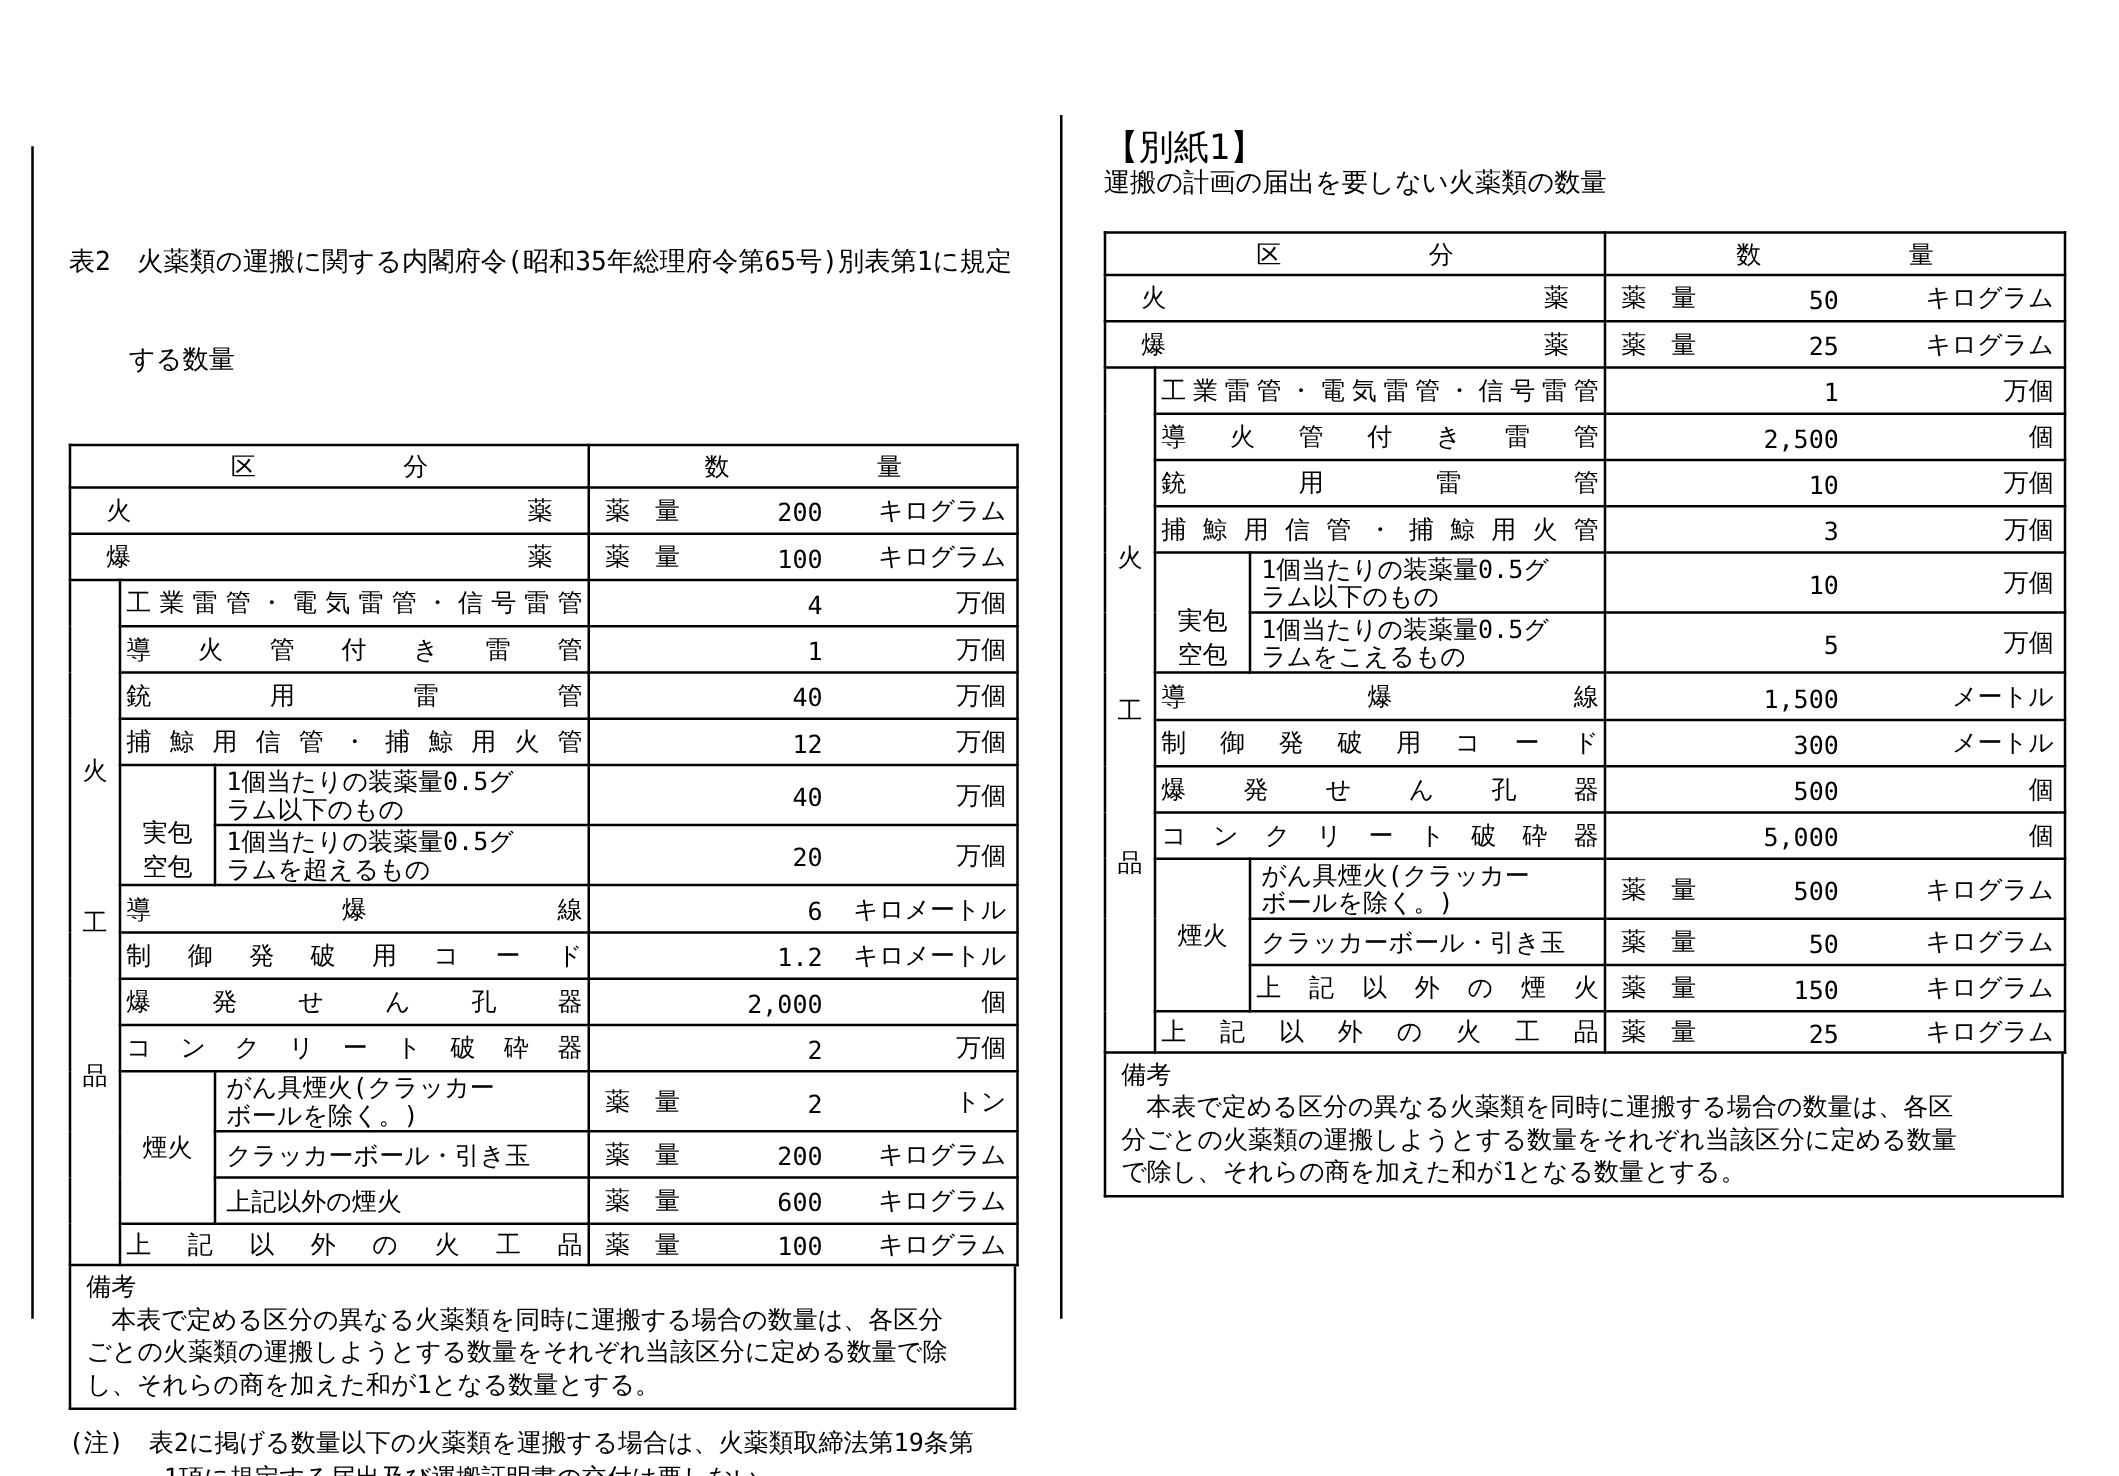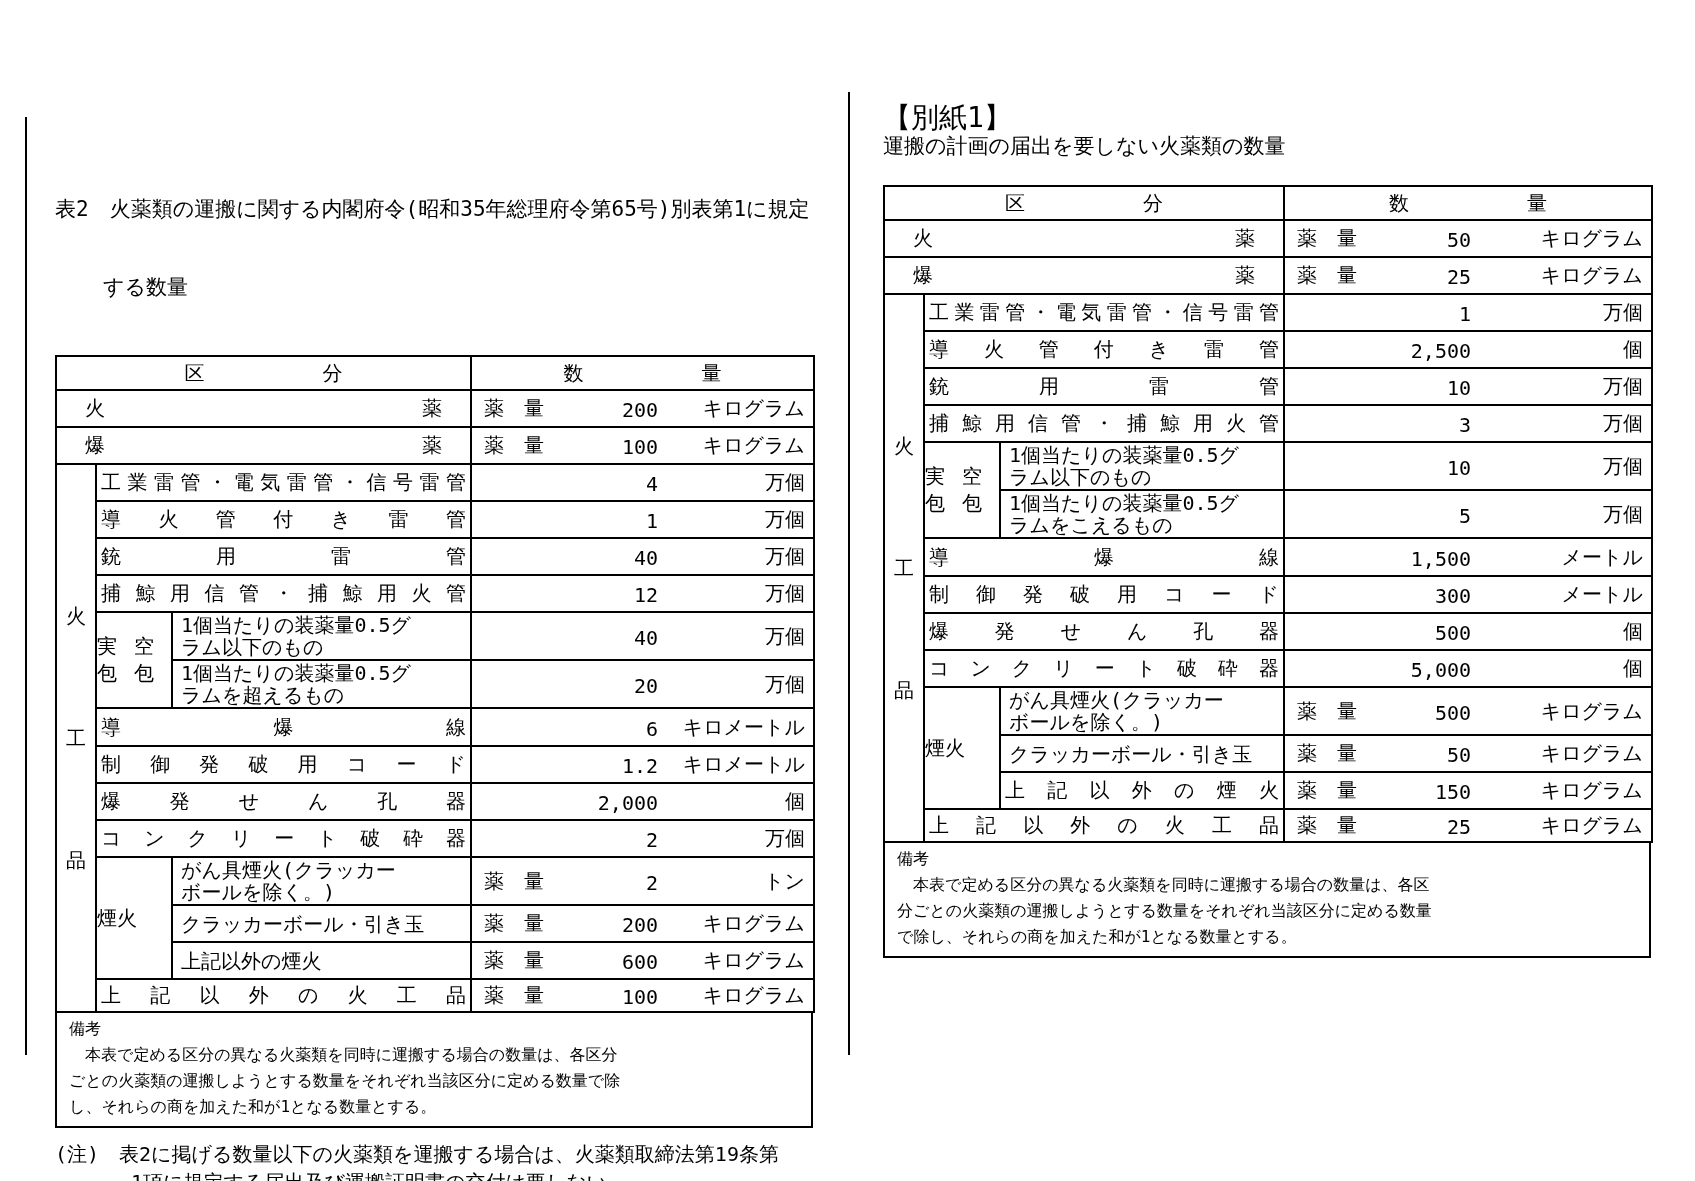--- a/index.html
+++ b/index.html
@@ -21,29 +21,29 @@
   #page-right table{width:768px}
   td{border:2px solid #000;padding:0;font-size:20px;vertical-align:middle;overflow:hidden}
   col.ca{width:40px} col.cb{width:76px} col.cc{width:299px} col.cq{width:343px}
   #page-right col.cc{width:284px} #page-right col.cq{width:368px}
   tr{height:37px} tr.tall{height:47px} tr.h38{height:38px} tr.h39{height:33px} tr.h34{height:34px}
 
   .hdr{display:flex;justify-content:center;gap:118px}
   .ends{display:flex;justify-content:space-between;padding:0 28px}
   .jsf{text-align:justify;text-align-last:justify;padding:0 4px}
   .desc{padding:1px 6px 1px 8px;line-height:22px;white-space:pre-line}
-  .ctr{}
-  .sub2{display:flex;flex-direction:row;justify-content:center;align-items:center;height:94px}
+  .ctr{text-align:center}
+  .sub2{display:flex;flex-direction:column;justify-content:flex-end;align-items:center;height:94px}
   .grp{display:flex;flex-direction:column;align-items:center;gap:95px}
   .q{display:flex;align-items:flex-end;padding:0 8px 0 12px}
   .ql{width:102px;white-space:pre}
   .qv{width:72px;text-align:right}
   .qu{flex:1;text-align:right}
 
-  .remarks{border:2px solid #000;border-top:none;padding:3px 10px 6px 12px;font-size:16px;line-height:26px}
+  .remarks{border:2px solid #000;border-top:none;padding:3px 10px 6px 12px;font-size:20px;line-height:26px}
   .remarks .body{white-space:pre-line}
   .note{margin-top:12px;font-size:20px;line-height:28px}
   .note .n2{padding-left:76px}
 </style>
 </head>
 <body>
 
 <div class="vline" id="edge-line"></div>
 <div class="vline" id="divider-line"></div>
 

